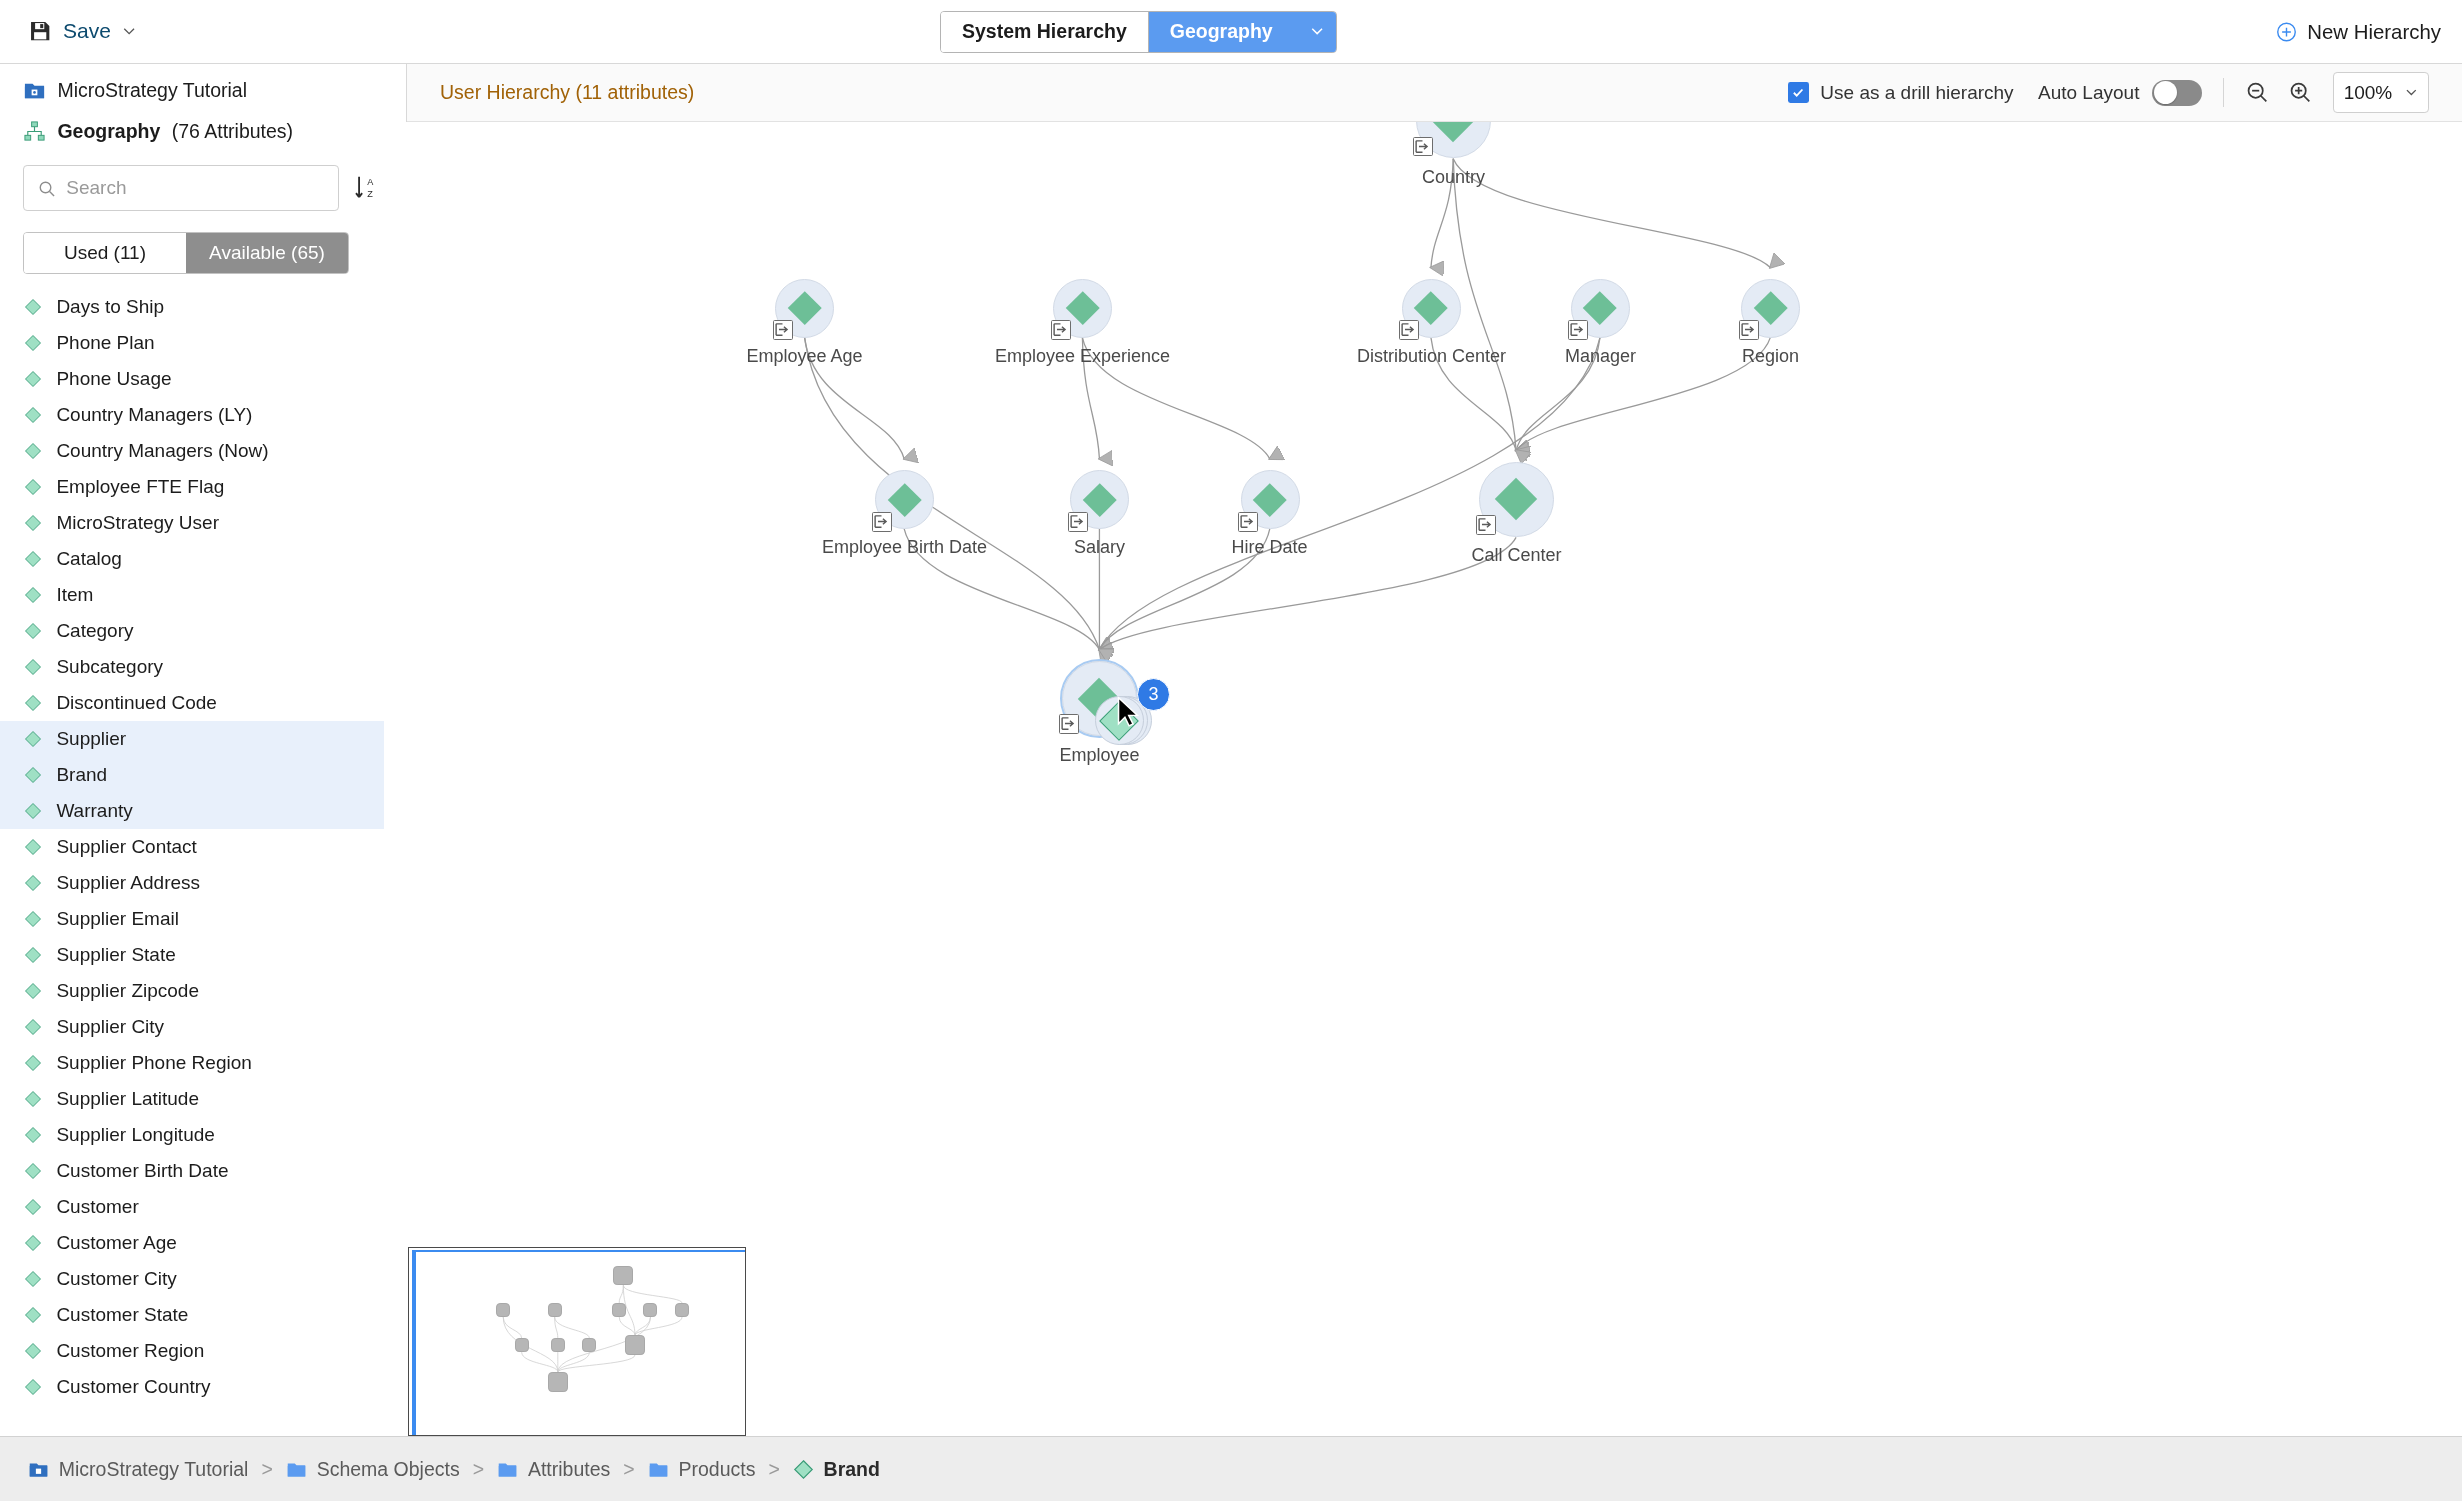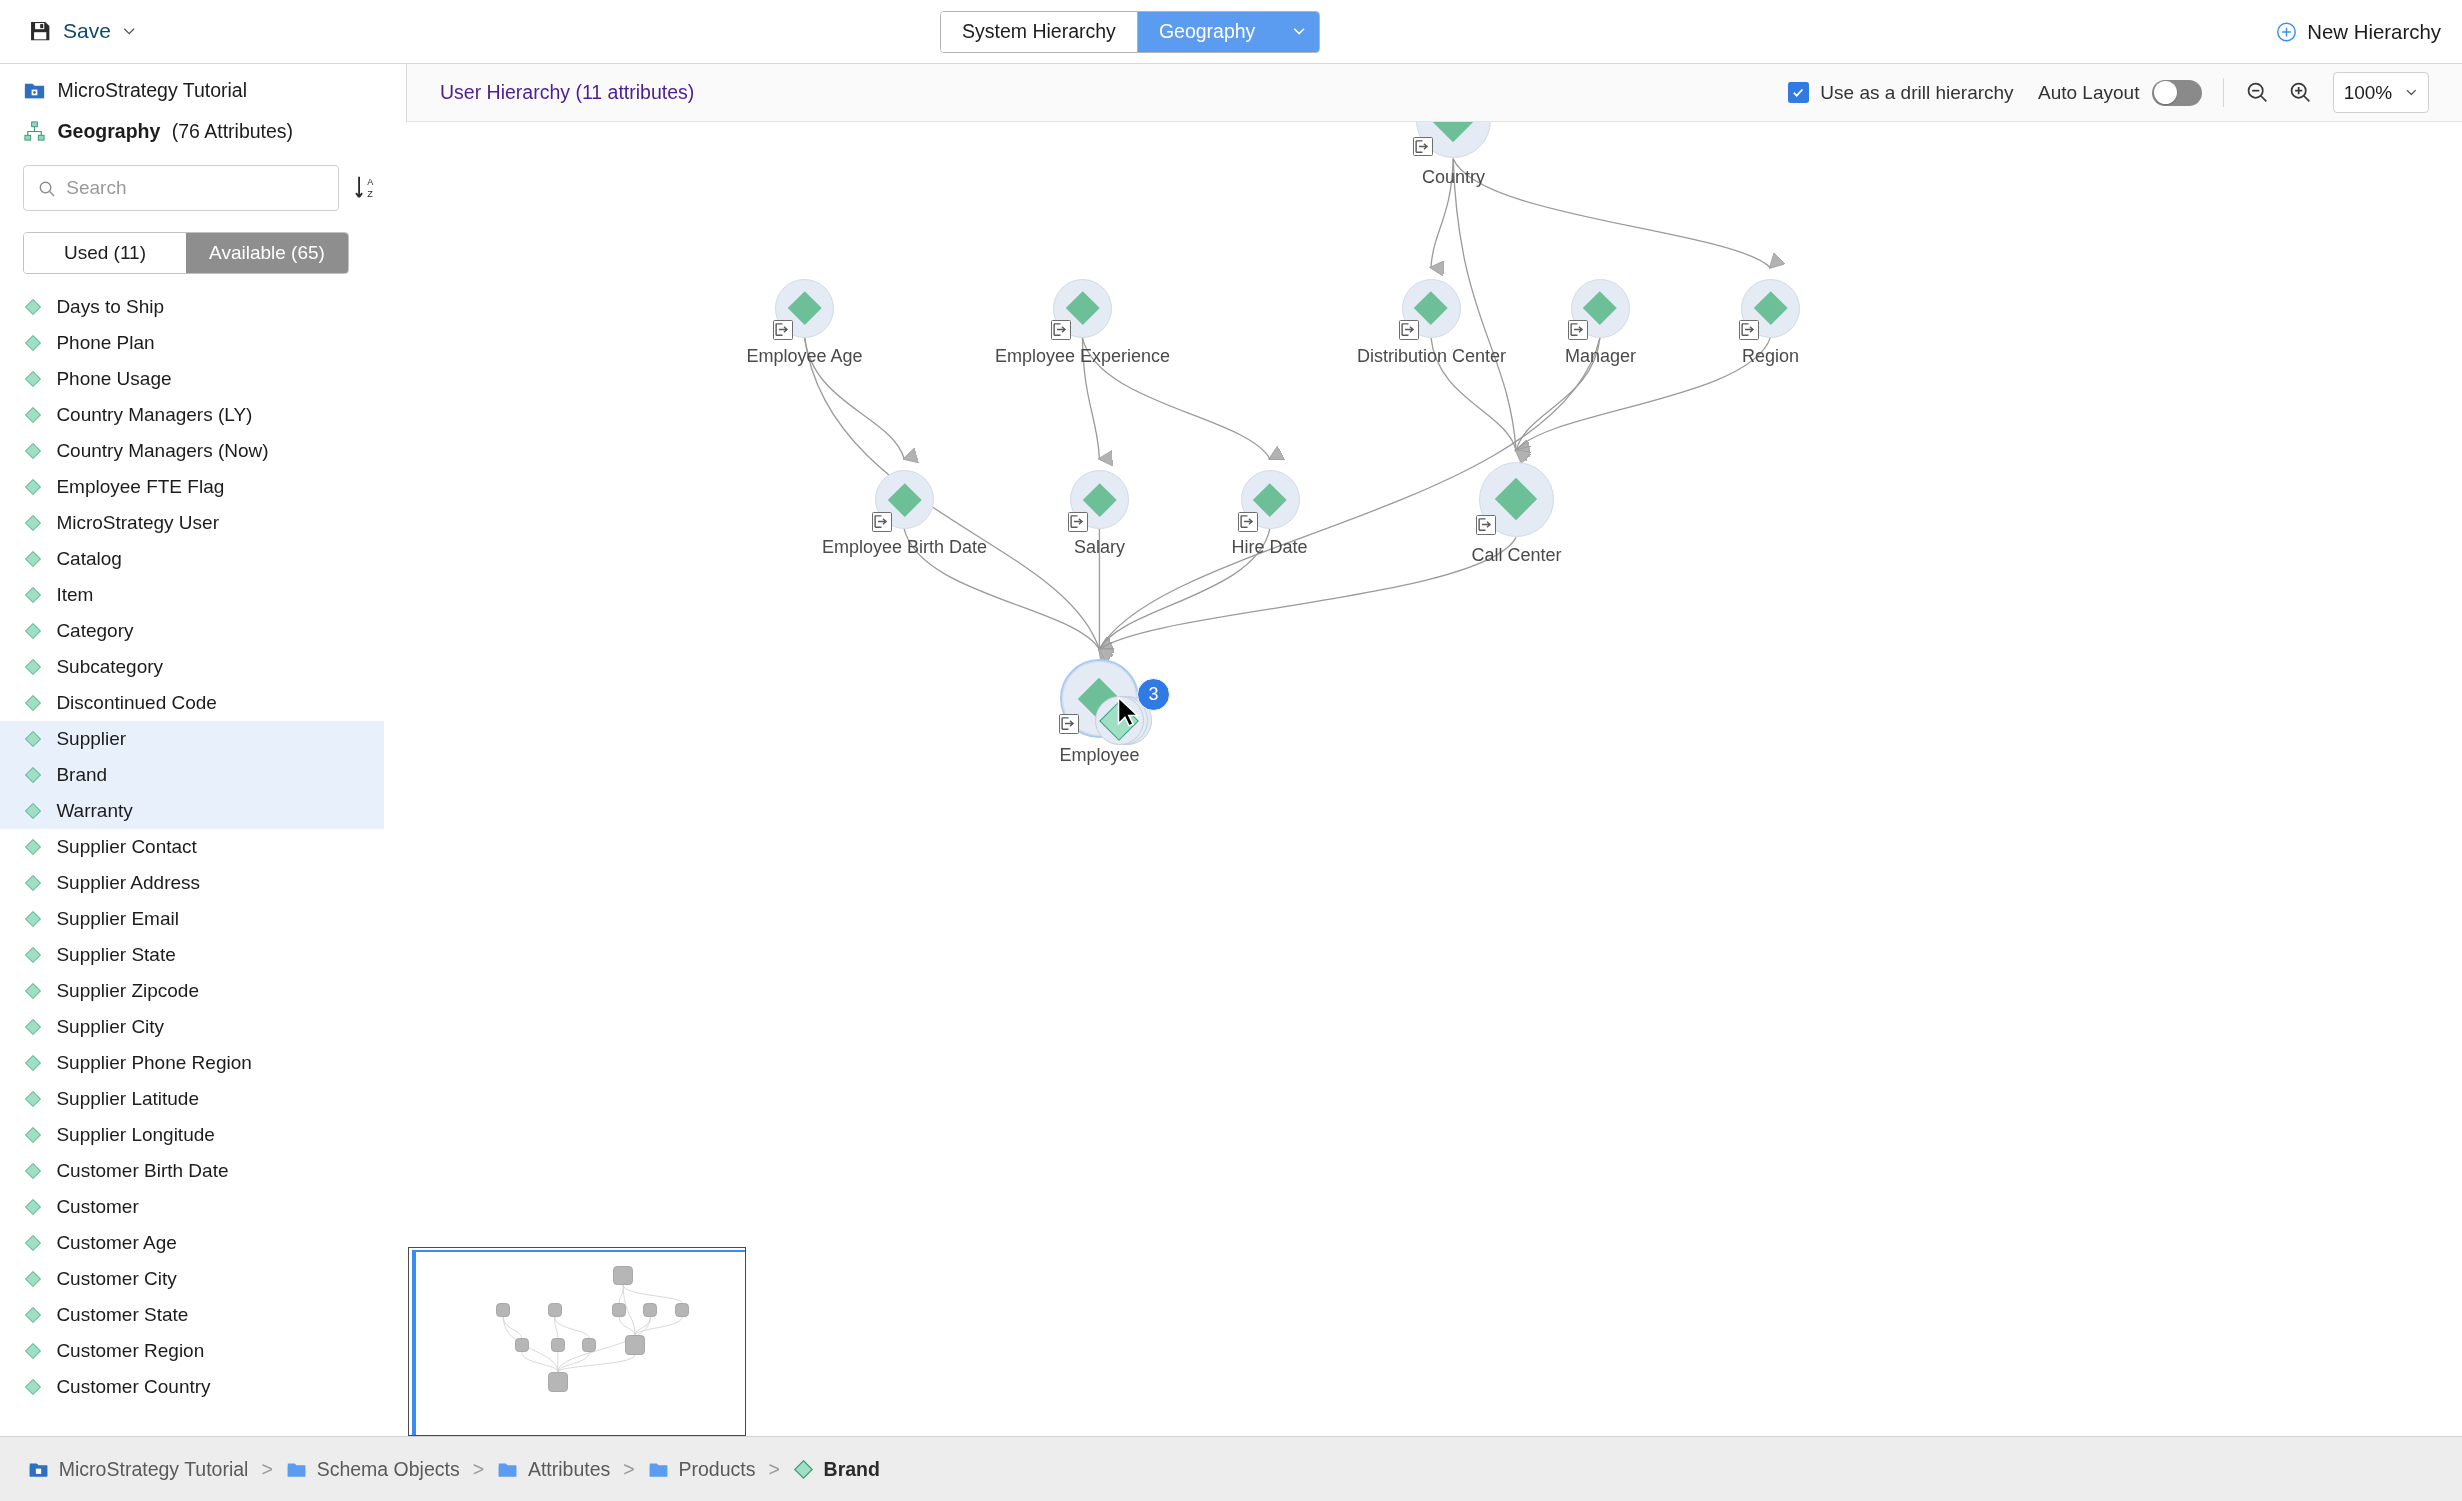--- a/index.html
+++ b/index.html
@@ -23,20 +23,21 @@
   }
   #save-icon { width: 24.4px; height: 24.4px; display: block; }
   #save-label { font-size: 21px; color: #0c4a6e; }
   #save-caret { width: 16.3px; height: 16.3px; display:block; }
 
   #tabs-wrap {
     position: absolute; left: 940px; top: 10.6px;
     display: flex; border-radius: 4.1px; overflow: hidden;
     border: 0.8px solid #b4b4b4;
     height: 42px;
+    font-weight: bold;
   }
   .tab {
     display: flex; align-items: center; justify-content: center;
     padding: 0 21px; font-size: 19.5px; cursor: pointer;
     background: #ffffff; color: #1c1c1c;
     border-right: 0.8px solid #b4b4b4;
   }
   .tab:last-child { border-right: none; }
   .tab.active {
     background: #5b9bf0; color: #ffffff;
@@ -112,21 +113,21 @@
   .attr-item.selected { background: #e8f0fb; }
   .diamond-sm { width: 18px; height: 18px; display:block; flex:none; }
 
   
   #canvas-header {
     position: absolute; top: 64px; left: 407px;
     width: 2055px; height: 58px;
     background: #fafafa; border-bottom: 0.8px solid #e2e2e2;
     display: flex; align-items: center;
   }
-  #canvas-title { margin-left: 33px; font-size: 19.5px; color: #4c1d95; }
+  #canvas-title { margin-left: 33px; font-size: 19.5px; color: #a16207; }
   #header-right {
     position: absolute; right: 33px; display: flex; align-items: center; gap: 0;
   }
   #drill-check-wrap { display: flex; align-items: center; gap: 11.4px; cursor: pointer; }
   #drill-checkbox {
     width: 21px; height: 21px; background: #2f7ae5; border-radius: 2.4px;
     display: flex; align-items: center; justify-content: center; flex:none;
   }
   #drill-label, #auto-label { font-size: 19px; color: #333; white-space: nowrap; }
   #auto-wrap { display: flex; align-items: center; gap: 13px; margin-left: 24.4px; cursor: pointer; }

